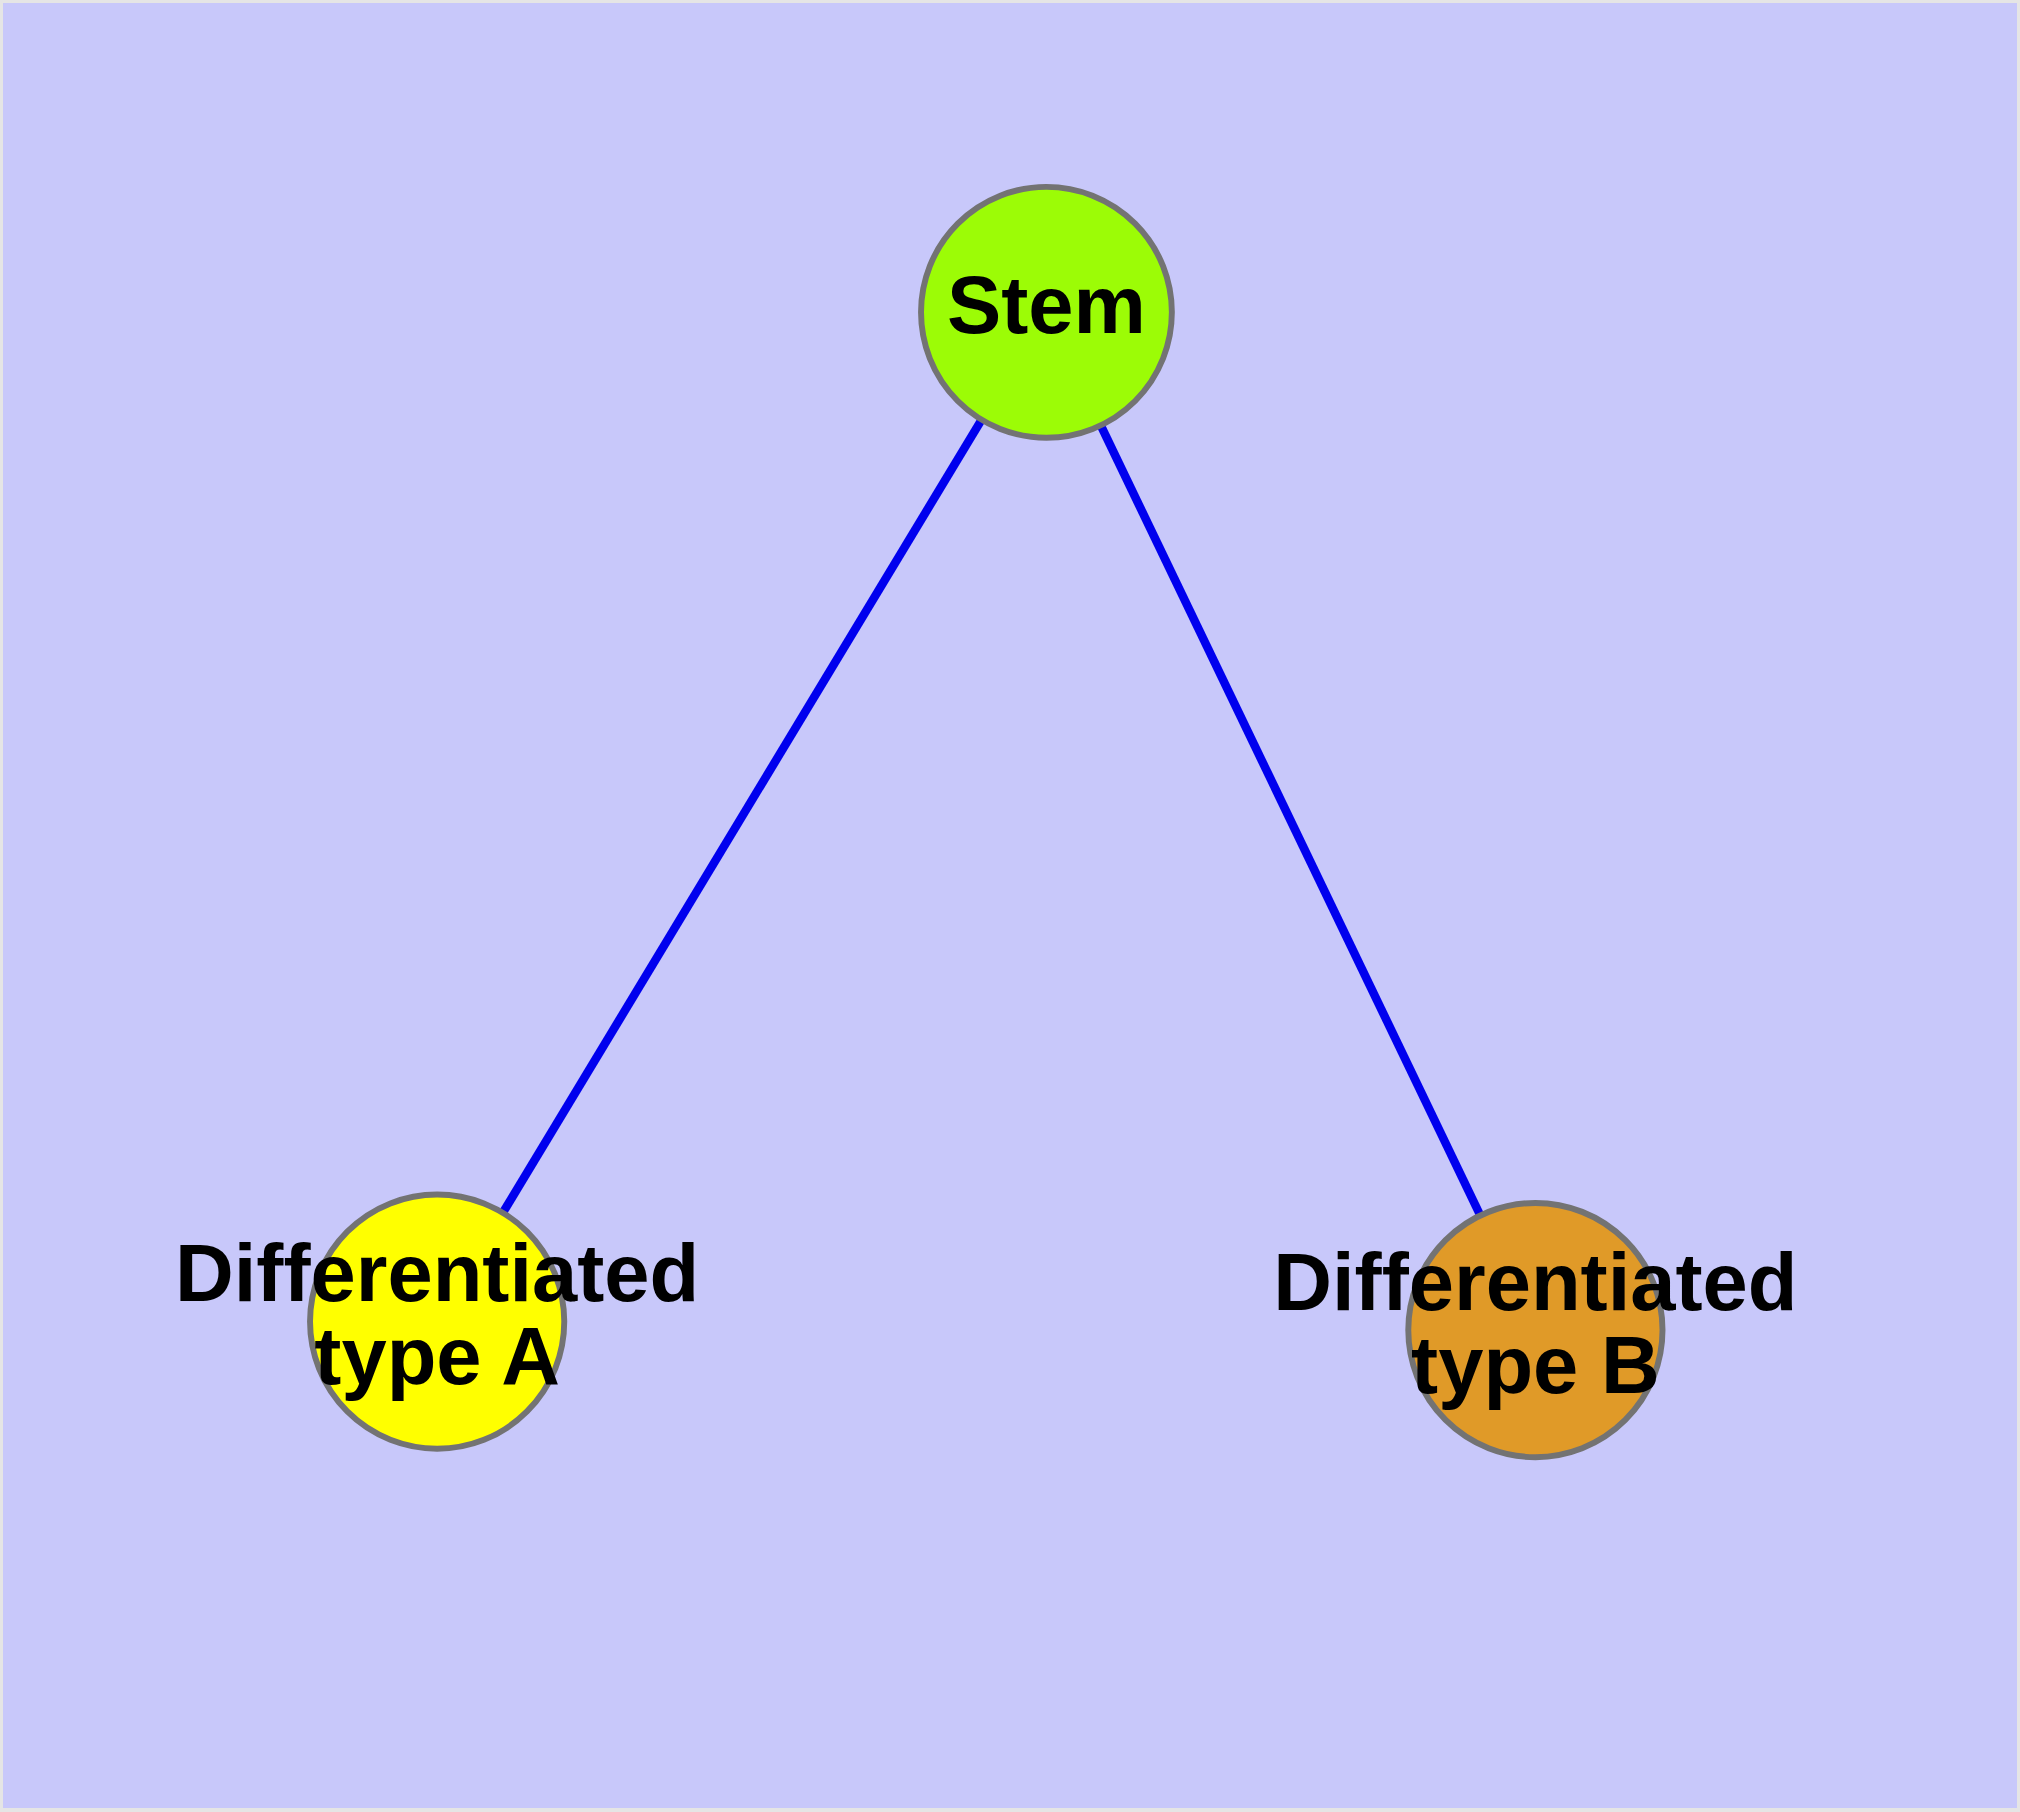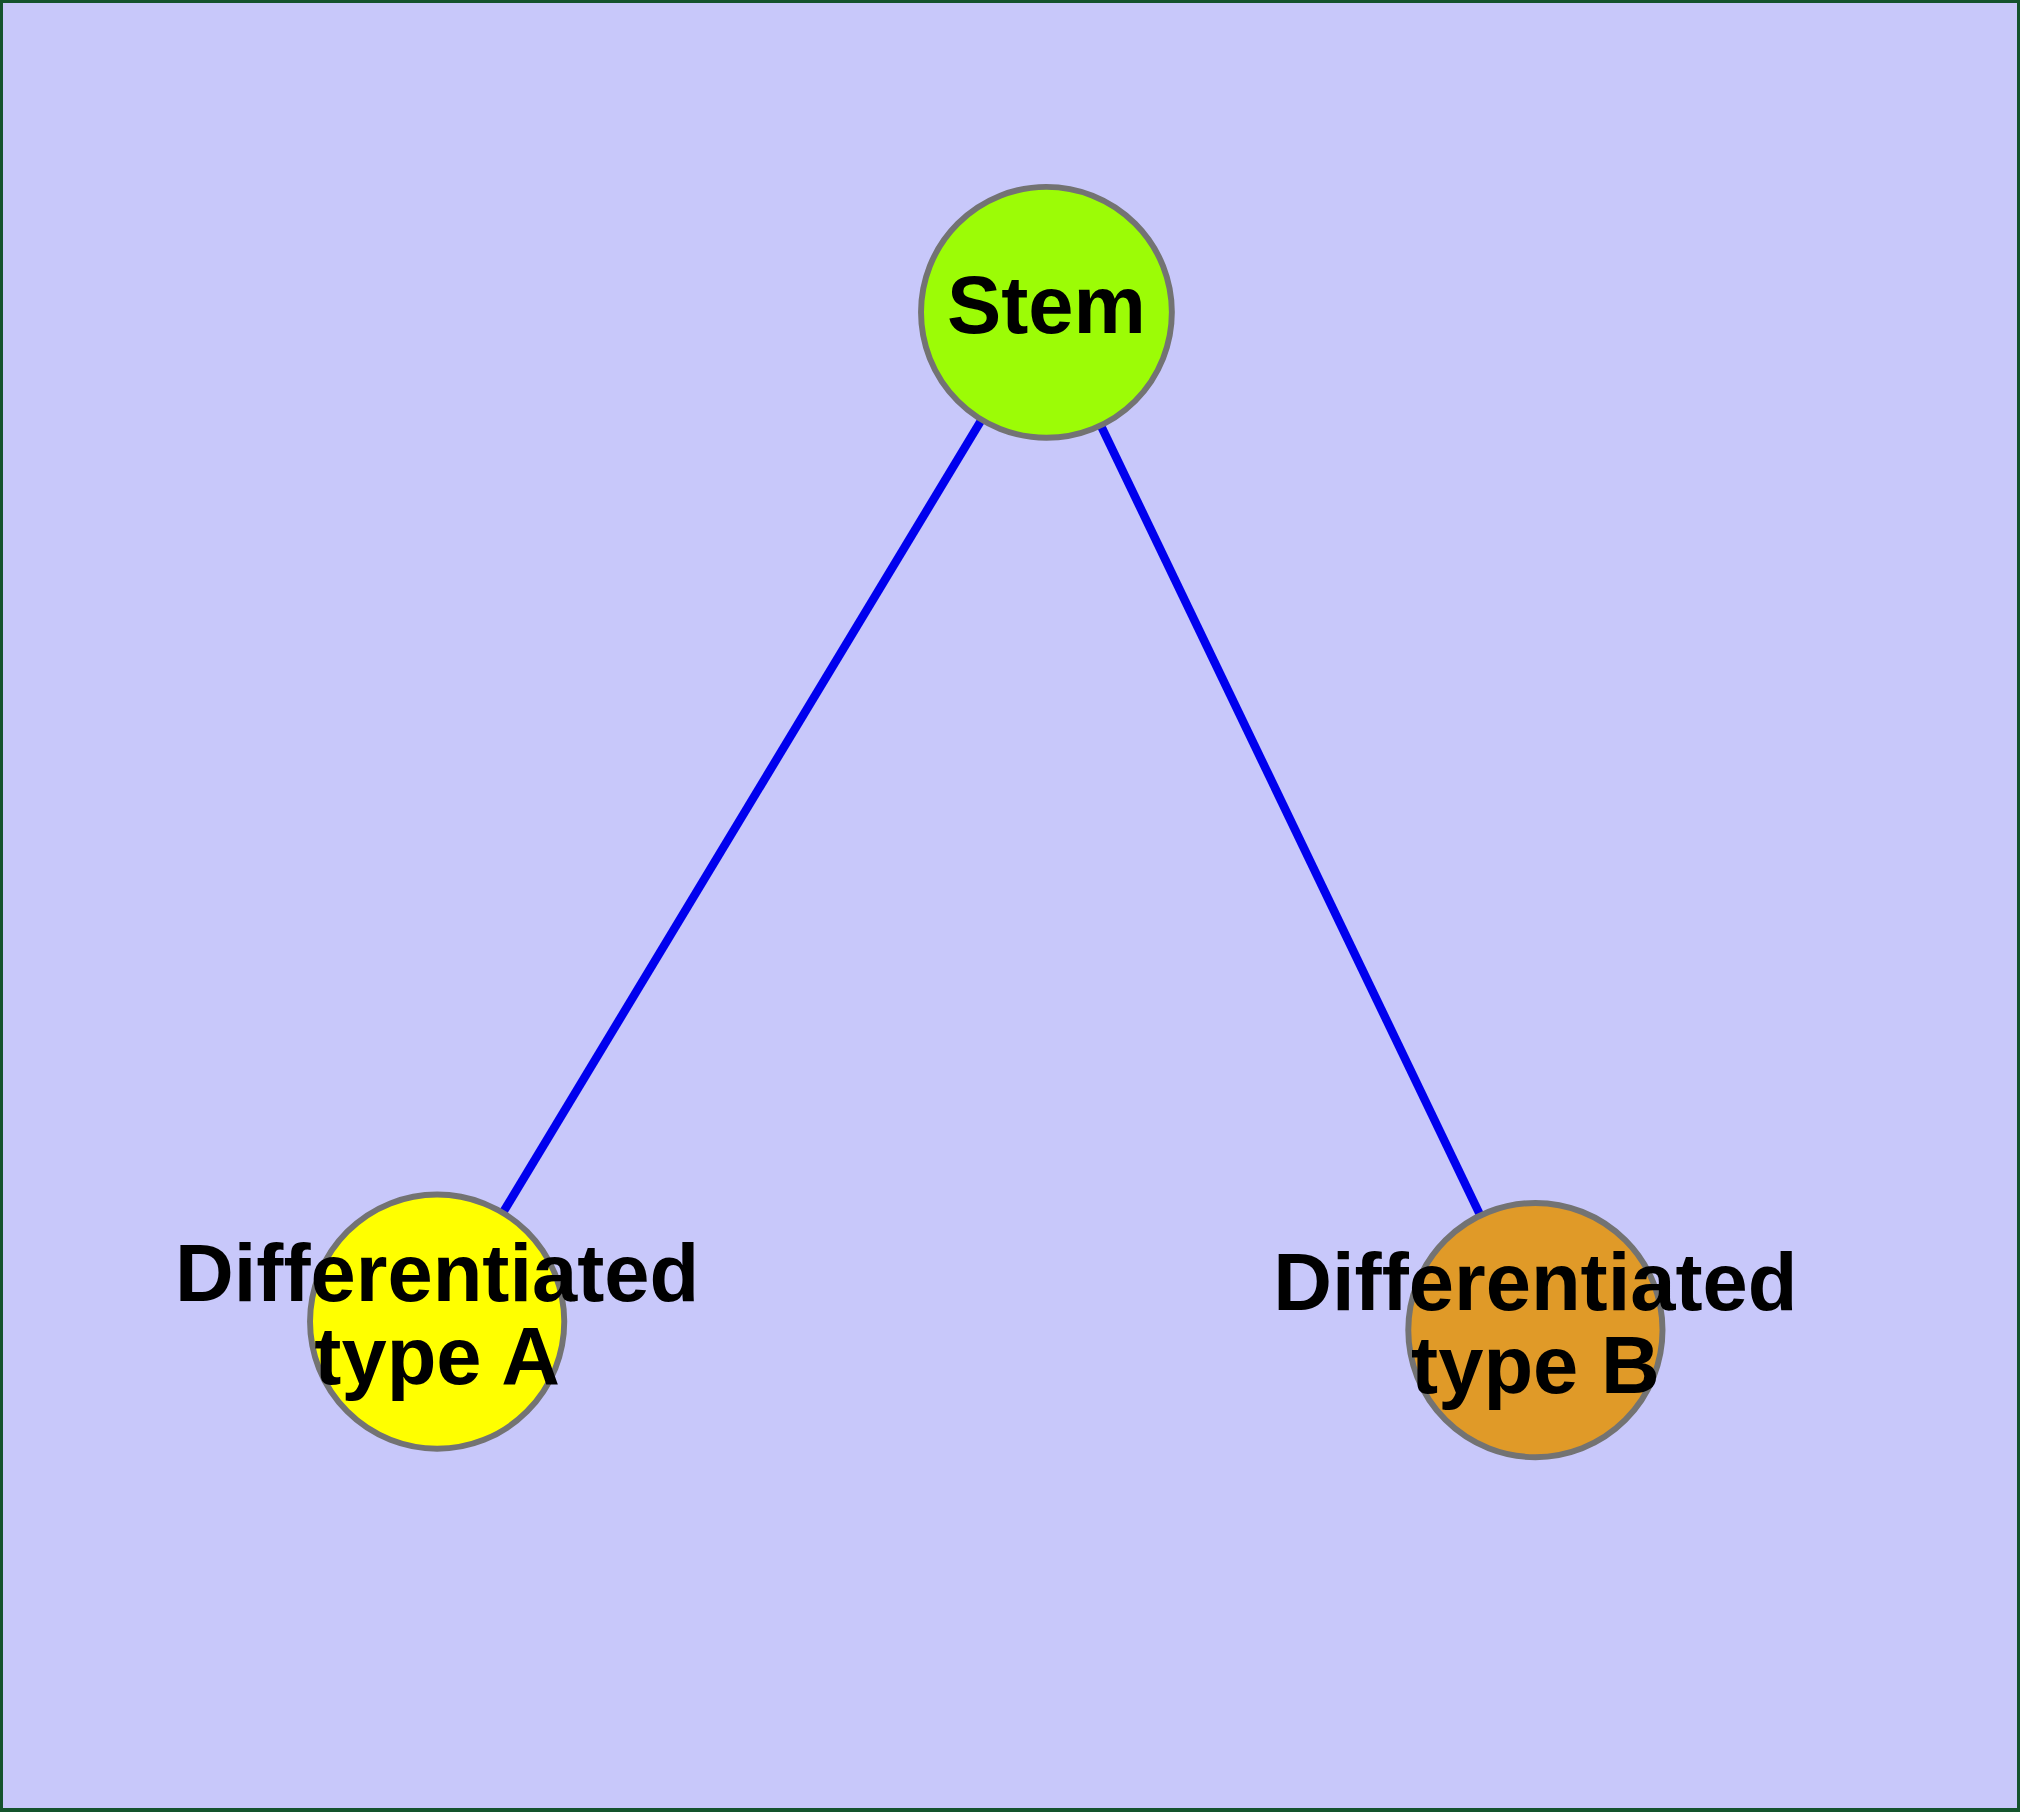--- a/index.html
+++ b/index.html
@@ -5,21 +5,21 @@
 <style>
   html, body {
     margin: 0;
     padding: 0;
     background: #ffffff;
   }
   #canvas {
     position: relative;
     width: 2021px;
     height: 1812px;
-    background: #14532d;
+    background: #e5e5e5;
     overflow: hidden;
     font-family: "Liberation Sans", "DejaVu Sans", sans-serif;
     text-decoration: underline;
   }
   #plot-area {
     position: absolute;
     left: 3.4px;
     top: 3.4px;
     width: 2014px;
     height: 1805px;

